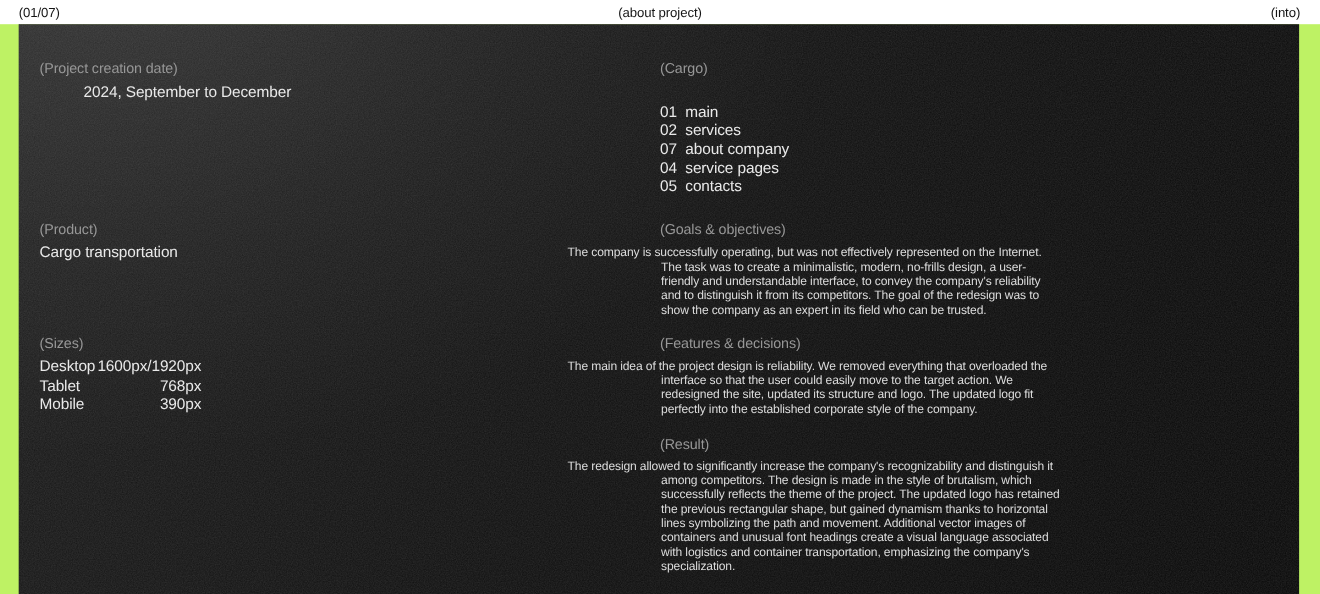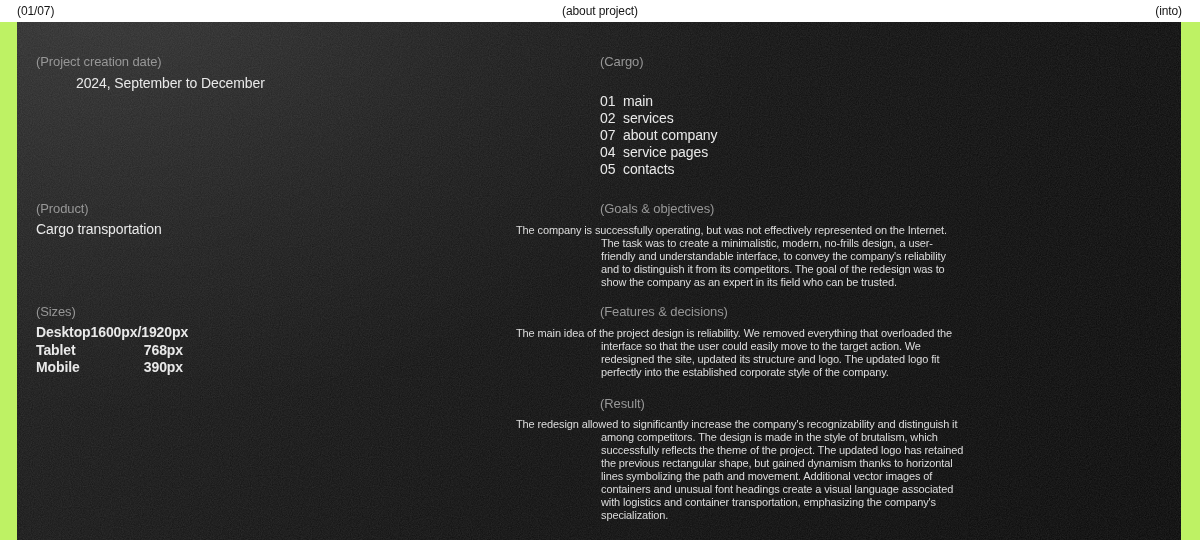--- a/index.html
+++ b/index.html
@@ -70,21 +70,20 @@
   .pos-product-h { left: 19px; top: 180px; }
   .pos-product-v { left: 19px; top: 200px; }
   .pos-sizes-h   { left: 19px; top: 283px; }
 
   .sizes {
     position: absolute;
     left: 19px; top: 302px;
     width: 147px;
     font-size: 14px;
     letter-spacing: -0.1px;
-    font-weight: bold;
   }
   .size-row {
     display: flex;
     justify-content: space-between;
     line-height: 17.5px;
     color: #e9e9e9;
   }
 
   
   .pos-pages-h { left: 583px; top: 33px; }

